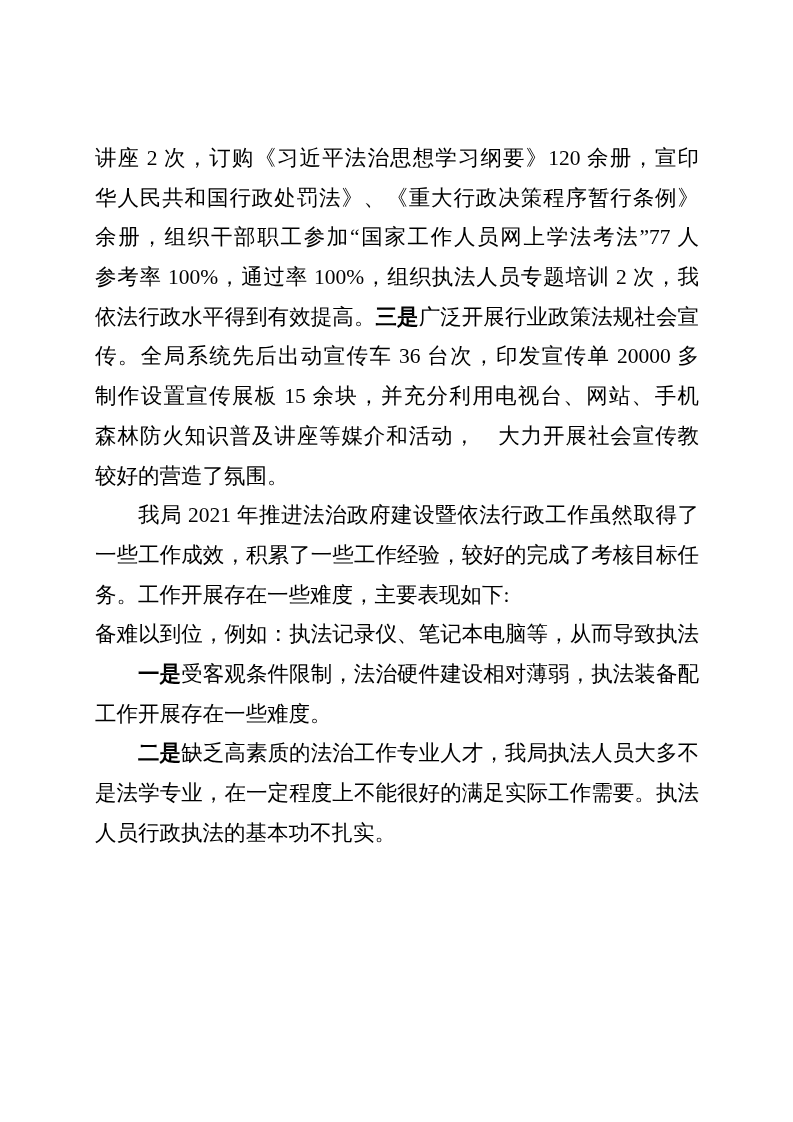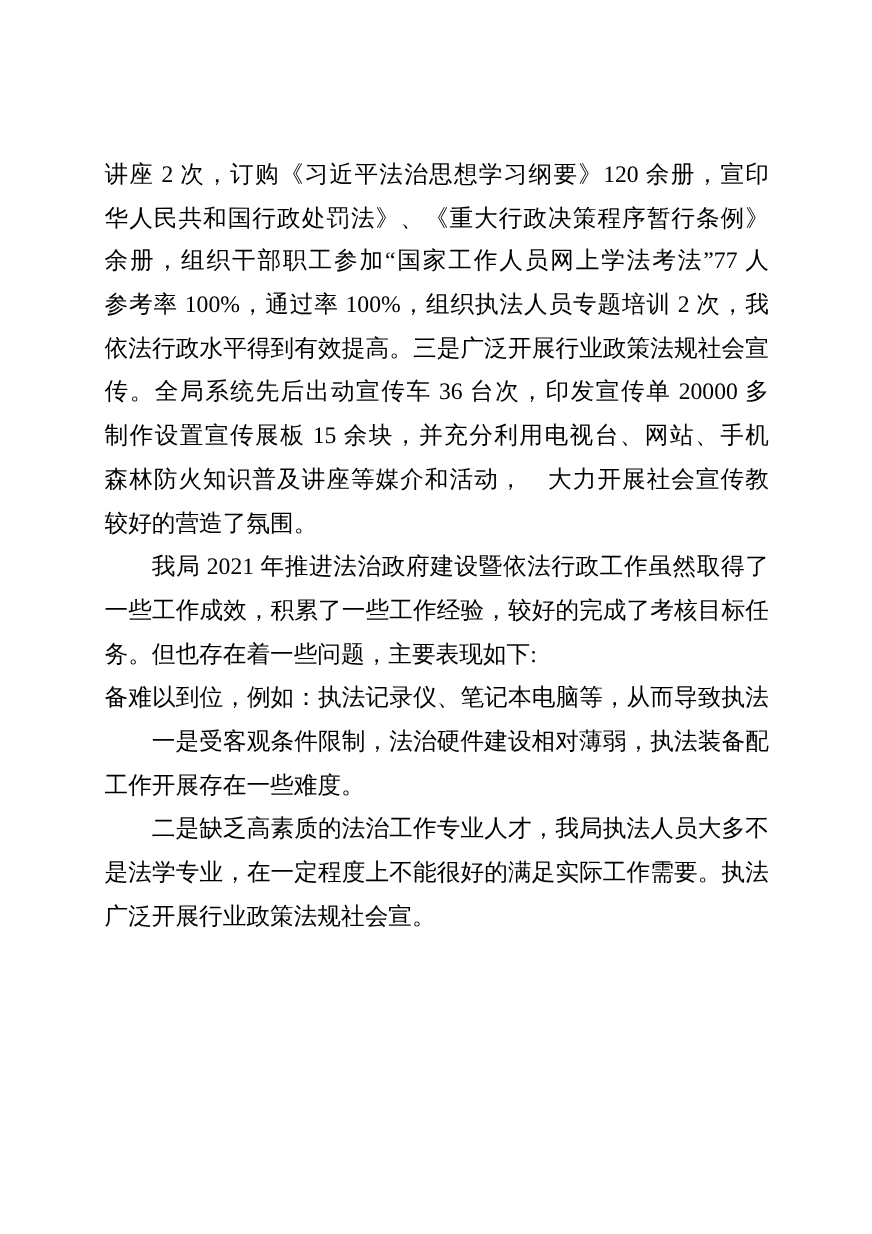--- a/index.html
+++ b/index.html
@@ -31,40 +31,40 @@
   }
   .line.justify {
     text-align: justify;
     text-align-last: justify;
     text-justify: inter-character;
   }
   .line.indent {
     text-indent: 43px;
   }
   .bold {
-    font-weight: normal;
+    font-weight: bold;
   }
 </style>
 </head>
 <body>
 
 <div class="page">
   <div class="text-block" id="text-block" style="color: rgb(0, 0, 0);">
       <div class="line justify"><span>讲座 2 次，订购《习近平法治思想学习纲要》120 余册，宣印《中</span></div>
       <div class="line justify"><span>华人民共和国行政处罚法》、《重大行政决策程序暂行条例》400</span></div>
       <div class="line justify"><span>余册，组织干部职工参加“国家工作人员网上学法考法”77 人次，</span></div>
       <div class="line justify"><span>参考率 100%，通过率 100%，组织执法人员专题培训 2 次，我局</span></div>
       <div class="line justify"><span>依法行政水平得到有效提高。</span><span class="bold">三是</span><span>广泛开展行业政策法规社会宣</span></div>
       <div class="line justify"><span>传。全局系统先后出动宣传车 36 台次，印发宣传单 20000 多份，</span></div>
       <div class="line justify"><span>制作设置宣传展板 15 余块，并充分利用电视台、网站、手机报、</span></div>
       <div class="line justify"><span>森林防火知识普及讲座等媒介和活动，　大力开展社会宣传教育，</span></div>
       <div class="line"><span>较好的营造了氛围。</span></div>
       <div class="line justify indent"><span>我局 2021 年推进法治政府建设暨依法行政工作虽然取得了</span></div>
       <div class="line justify"><span>一些工作成效，积累了一些工作经验，较好的完成了考核目标任</span></div>
-      <div class="line"><span>务。但也存在着一些问题，主要表现如下:</span></div>
+      <div class="line"><span>务。工作开展存在一些难度，主要表现如下:</span></div>
       <div class="line justify"><span>备难以到位，例如：执法记录仪、笔记本电脑等，从而导致执法</span></div>
       <div class="line justify indent"><span class="bold">一是</span><span>受客观条件限制，法治硬件建设相对薄弱，执法装备配</span></div>
       <div class="line"><span>工作开展存在一些难度。</span></div>
       <div class="line justify indent"><span class="bold">二是</span><span>缺乏高素质的法治工作专业人才，我局执法人员大多不</span></div>
       <div class="line justify"><span>是法学专业，在一定程度上不能很好的满足实际工作需要。执法</span></div>
-      <div class="line"><span>广泛开展行业政策法规社会宣。</span></div>
+      <div class="line"><span>人员行政执法的基本功不扎实。</span></div>
     </div>
 </div>
 
 </body></html>

